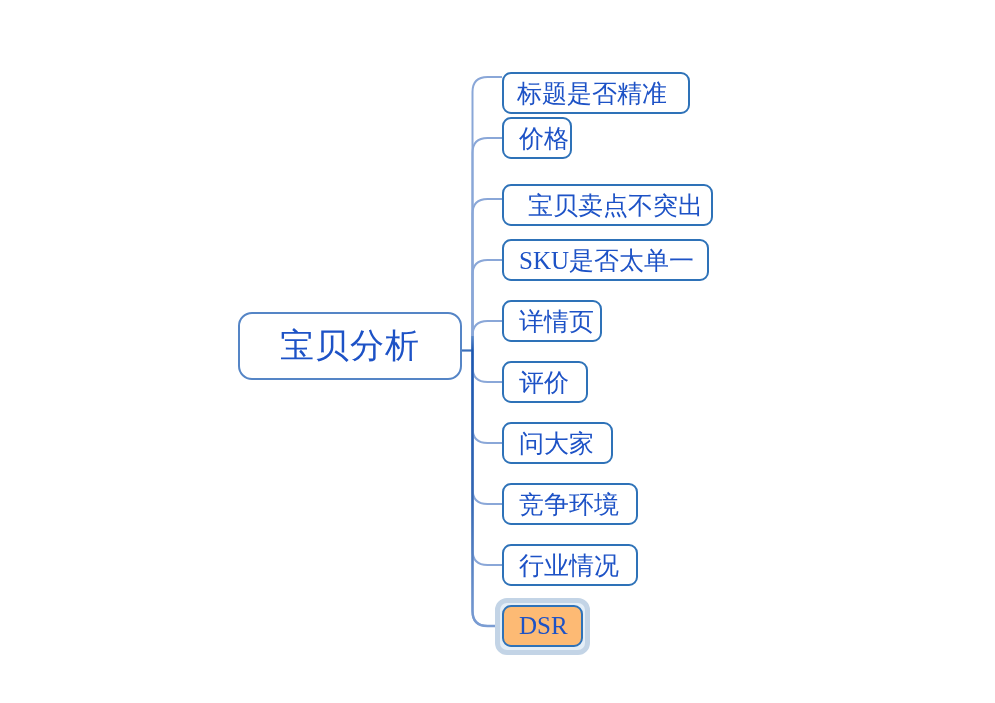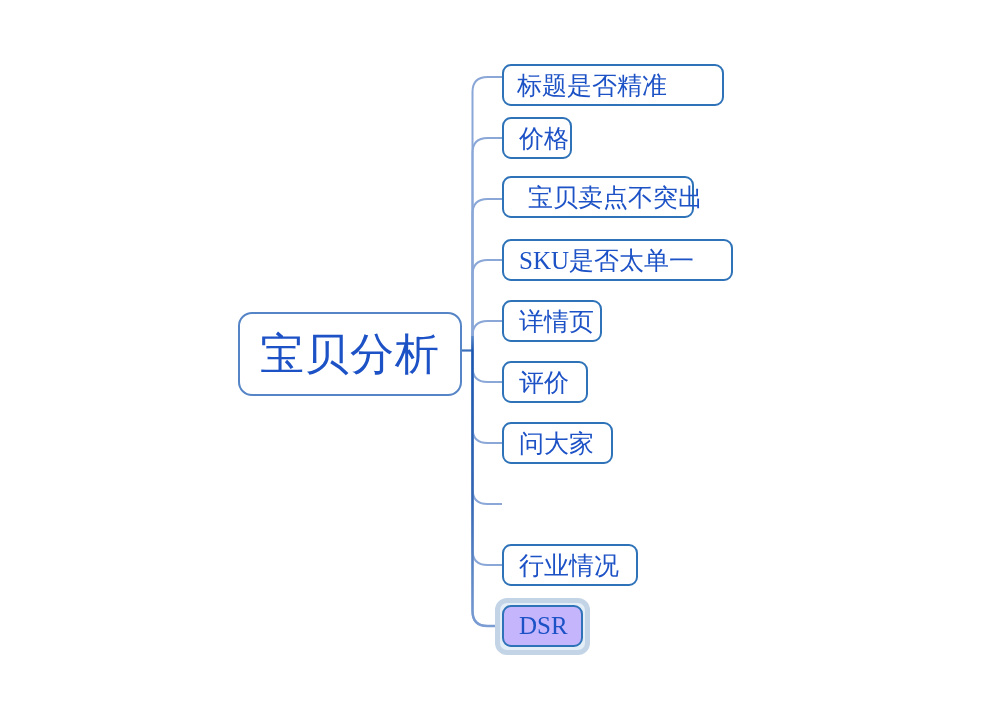--- a/index.html
+++ b/index.html
@@ -44,24 +44,24 @@
     align-items: center;
     color: #1d52c6;
     background: #ffffff;
     cursor: default;
     white-space: nowrap;
   }
   .root-node {
     left: 238px;
     top: 312px;
     width: 224px;
-    height: 84px;
+    height: 68px;
     border: 2px solid #5585c6;
     border-radius: 14px;
-    font-size: 44px;
+    font-size: 34px;
     justify-content: center;
     letter-spacing: 1px;
   }
   .child-node {
     left: 502px;
     height: 42px;
     border: 2px solid #2e72b8;
     border-radius: 9px;
     font-size: 25px;
     padding-left: 15px;
@@ -71,21 +71,21 @@
     box-sizing: border-box;
     left: 495px;
     top: 598px;
     width: 95px;
     height: 57px;
     border: 5px solid #c3d4e6;
     background: #e4eef7;
     border-radius: 12px;
   }
   .child-node.selected {
-    background: #c4b5fd;
+    background: #fdba74;
   }
 </style>
 </head>
 <body>
 
 <div class="canvas">
 
   <svg class="connectors" width="995" height="703">
     <defs>
       <linearGradient id="trunkGrad" gradientUnits="userSpaceOnUse" x1="0" y1="336" x2="0" y2="626">
@@ -108,41 +108,44 @@
     <path class="stub" d="M461 350.5 H472.5"></path>
     <path class="trunk-overlay" d="M472.5 336 V611 Q472.5 626 487.5 626 H497"></path>
   </svg>
 
   <div class="node root-node">
     <span>宝贝分析</span>
   </div>
 
   <div class="selection-halo"></div>
 
-  <div class="node child-node" style="top:64px;  width:222px;padding-left:13px;">
+  <div class="node child-node" style="top:72px;  width:188px;padding-left:13px;">
     <span>标题是否精准</span>
   </div>
   <div class="node child-node" style="top:117px; width:70px;">
     <span>价格</span>
   </div>
-  <div class="node child-node" style="top:176px; width:192px;padding-left:24px;">
+  <div class="node child-node" style="top:184px; width:211px;padding-left:24px;">
     <span>宝贝卖点不突出</span>
   </div>
-  <div class="node child-node" style="top:239px; width:231px;">
+  <div class="node child-node" style="top:239px; width:207px;">
     <span>SKU是否太单一</span>
   </div>
   <div class="node child-node" style="top:300px; width:100px;">
     <span>详情页</span>
   </div>
   <div class="node child-node" style="top:361px; width:86px;">
     <span>评价</span>
   </div>
   <div class="node child-node" style="top:422px; width:111px;">
     <span>问大家</span>
   </div>
+  <div class="node child-node" style="top:483px; width:136px;">
+    <span>竞争环境</span>
+  </div>
   <div class="node child-node" style="top:544px; width:136px;">
     <span>行业情况</span>
   </div>
   <div class="node child-node selected" style="top:605px; width:81px;">
     <span>DSR</span>
   </div>
 
 </div>
 
 </body></html>

